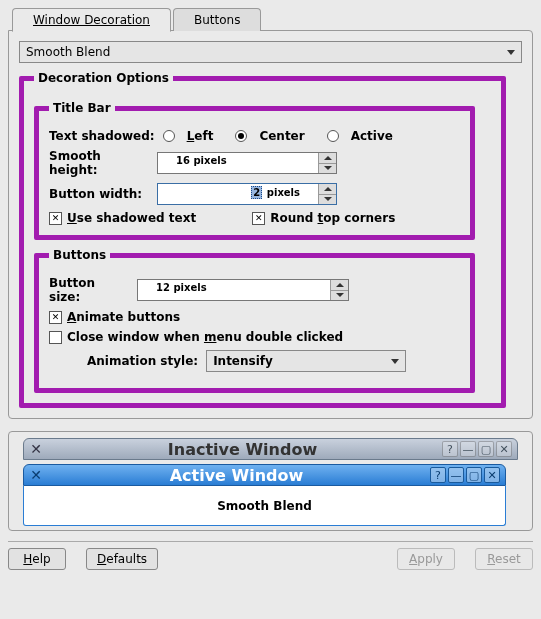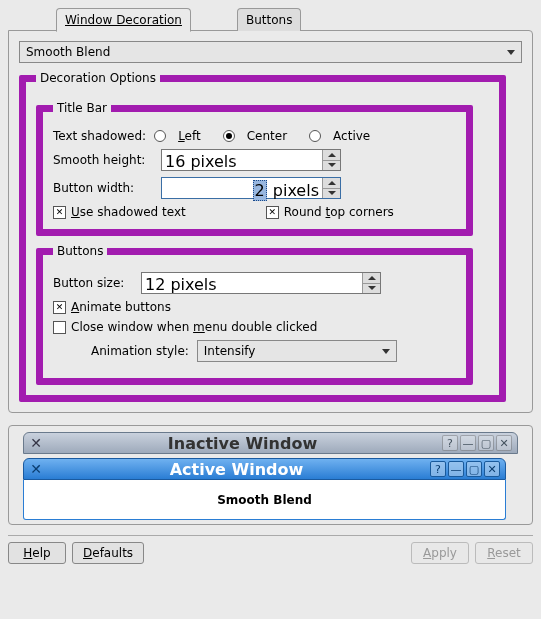--- a/index.html
+++ b/index.html
@@ -11,29 +11,28 @@
     background: #eaeaea;
     color: #000;
     width: 541px;
   }
   .tabs {
     display: flex;
     margin-bottom: -1px;
     padding-left: 4px;
   }
   .tab {
-    padding: 4px 8px;
+    padding: 4px 20px;
     border: 1px solid #999;
     border-bottom: none;
     background: #ddd;
     border-radius: 4px 4px 0 0;
     margin-right: 2px;
     cursor: pointer;
     position: relative;
-    margin-left: 44px;
   }
   .tab.active {
     background: #eaeaea;
     z-index: 2;
     border-bottom: 1px solid #eaeaea;
     margin-bottom: -1px;
   }
   .panel {
     border: 1px solid #999;
     border-radius: 0 4px 4px 4px;
@@ -50,24 +49,25 @@
     height: 22px;
     width: 100%;
   }
   .combo-arrow {
     width: 0; height: 0;
     border-left: 4px solid transparent;
     border-right: 4px solid transparent;
     border-top: 5px solid #333;
   }
   fieldset {
-    border: 7px solid #a21caf;
+    border: 5px solid #a21caf;
     border-radius: 2px;
     margin: 8px 16px 0 0;
     padding: 8px 10px 10px 10px;
+    font-weight: bold;
   }
   legend {
     padding: 0 4px;
     font-size: 12px;
   }
   .row {
     display: flex;
     align-items: center;
     margin: 6px 0;
     gap: 8px;
@@ -76,25 +76,25 @@
   .spin {
     display: flex;
     border: 1px solid #777;
     height: 22px;
     width: 180px;
     background: #fff;
   }
   .spin.selected { background: #fff; }
   .spin-val {
     flex: 1;
-    padding: 2px 3px;
+    padding: 2px 18px;
     border: none;
     outline: none;
     font-family: inherit;
-    font-size: 16px;
+    font-size: 10px;
     background: transparent;
   }
   .spin-sel {
     background: #98b7e0;
     border: 1px dotted #1a4a8a;
     padding: 0 1px;
     display: inline-block;
     margin-right: 1px;
   }
   .spin-btns {
@@ -118,21 +118,21 @@
     border-right: 4px solid transparent;
     border-bottom: 4px solid #333;
   }
   .arr-down {
     width: 0; height: 0;
     border-left: 4px solid transparent;
     border-right: 4px solid transparent;
     border-top: 4px solid #333;
   }
   .radio-row label { margin-right: 14px; display: inline-flex; align-items: center; gap: 12px; }
-  .check-row { display: flex; gap: 80px; margin-top: 6px; }
+  .check-row { display: flex; gap: 56px; margin-top: 6px; }
   .check-row label, .row label.chk { display: inline-flex; align-items: center; gap: 5px; }
   .cb {
     width: 13px; height: 13px;
     border: 1px solid #555;
     background: #fff;
     display: inline-flex;
     align-items: center;
     justify-content: center;
     font-size: 10px;
     line-height: 1;
@@ -219,21 +219,21 @@
     font-weight: bold;
     border-radius: 0 0 3px 3px;
   }
   hr.sep {
     margin: 10px 0 6px 0;
     border: none;
     border-top: 1px solid #aaa;
   }
   .footer {
     display: flex;
-    gap: 6px;
+    gap: 20px;
   }
   .footer .spacer { flex: 1; }
   .btn {
     min-width: 58px;
     padding: 3px 10px;
     border: 1px solid #888;
     background: #e2e2e2;
     border-radius: 3px;
     cursor: pointer;
     font-family: inherit;
@@ -331,21 +331,21 @@
           <span>Round <span class="u">t</span>op corners</span>
         </label>
       </div>
     </fieldset>
 
     <fieldset>
       <legend>Buttons</legend>
 
       <div class="row">
         <span style="width:80px">Button size:</span>
-        <div class="spin" style="width:240px">
+        <div class="spin" style="width:212px">
           <div class="spin-val">12 pixels</div>
           <div class="spin-btns">
             <div class="spin-btn">
                 <span class="arr-up"></span>
               </div>
             <div class="spin-btn">
                 <span class="arr-down"></span>
               </div>
           </div>
         </div>

